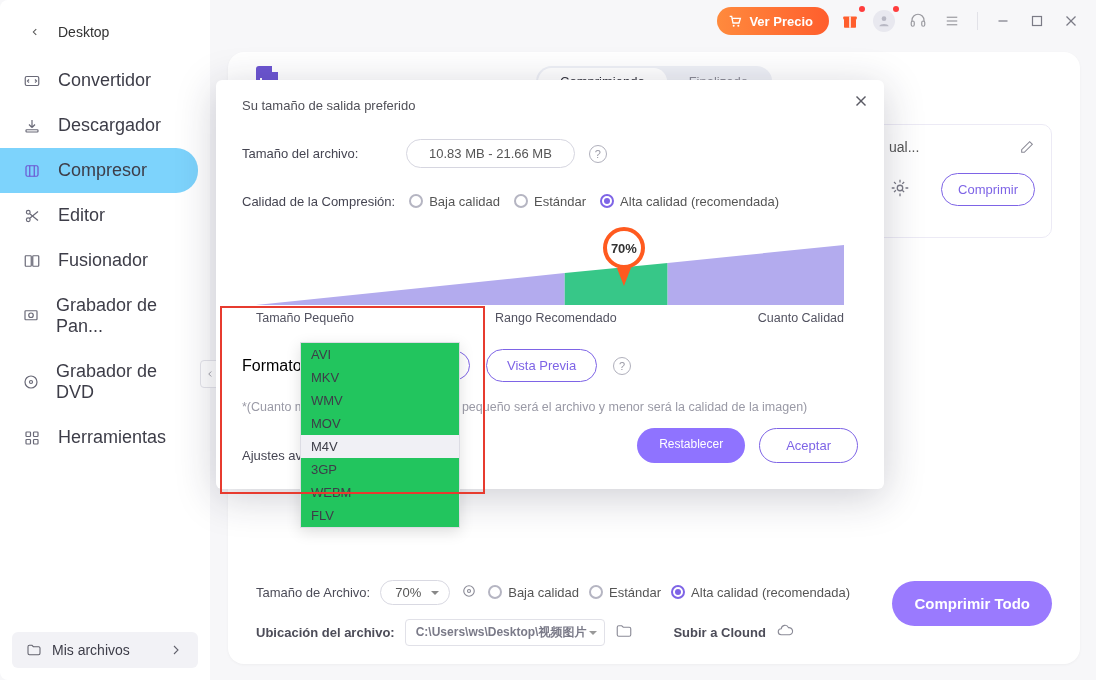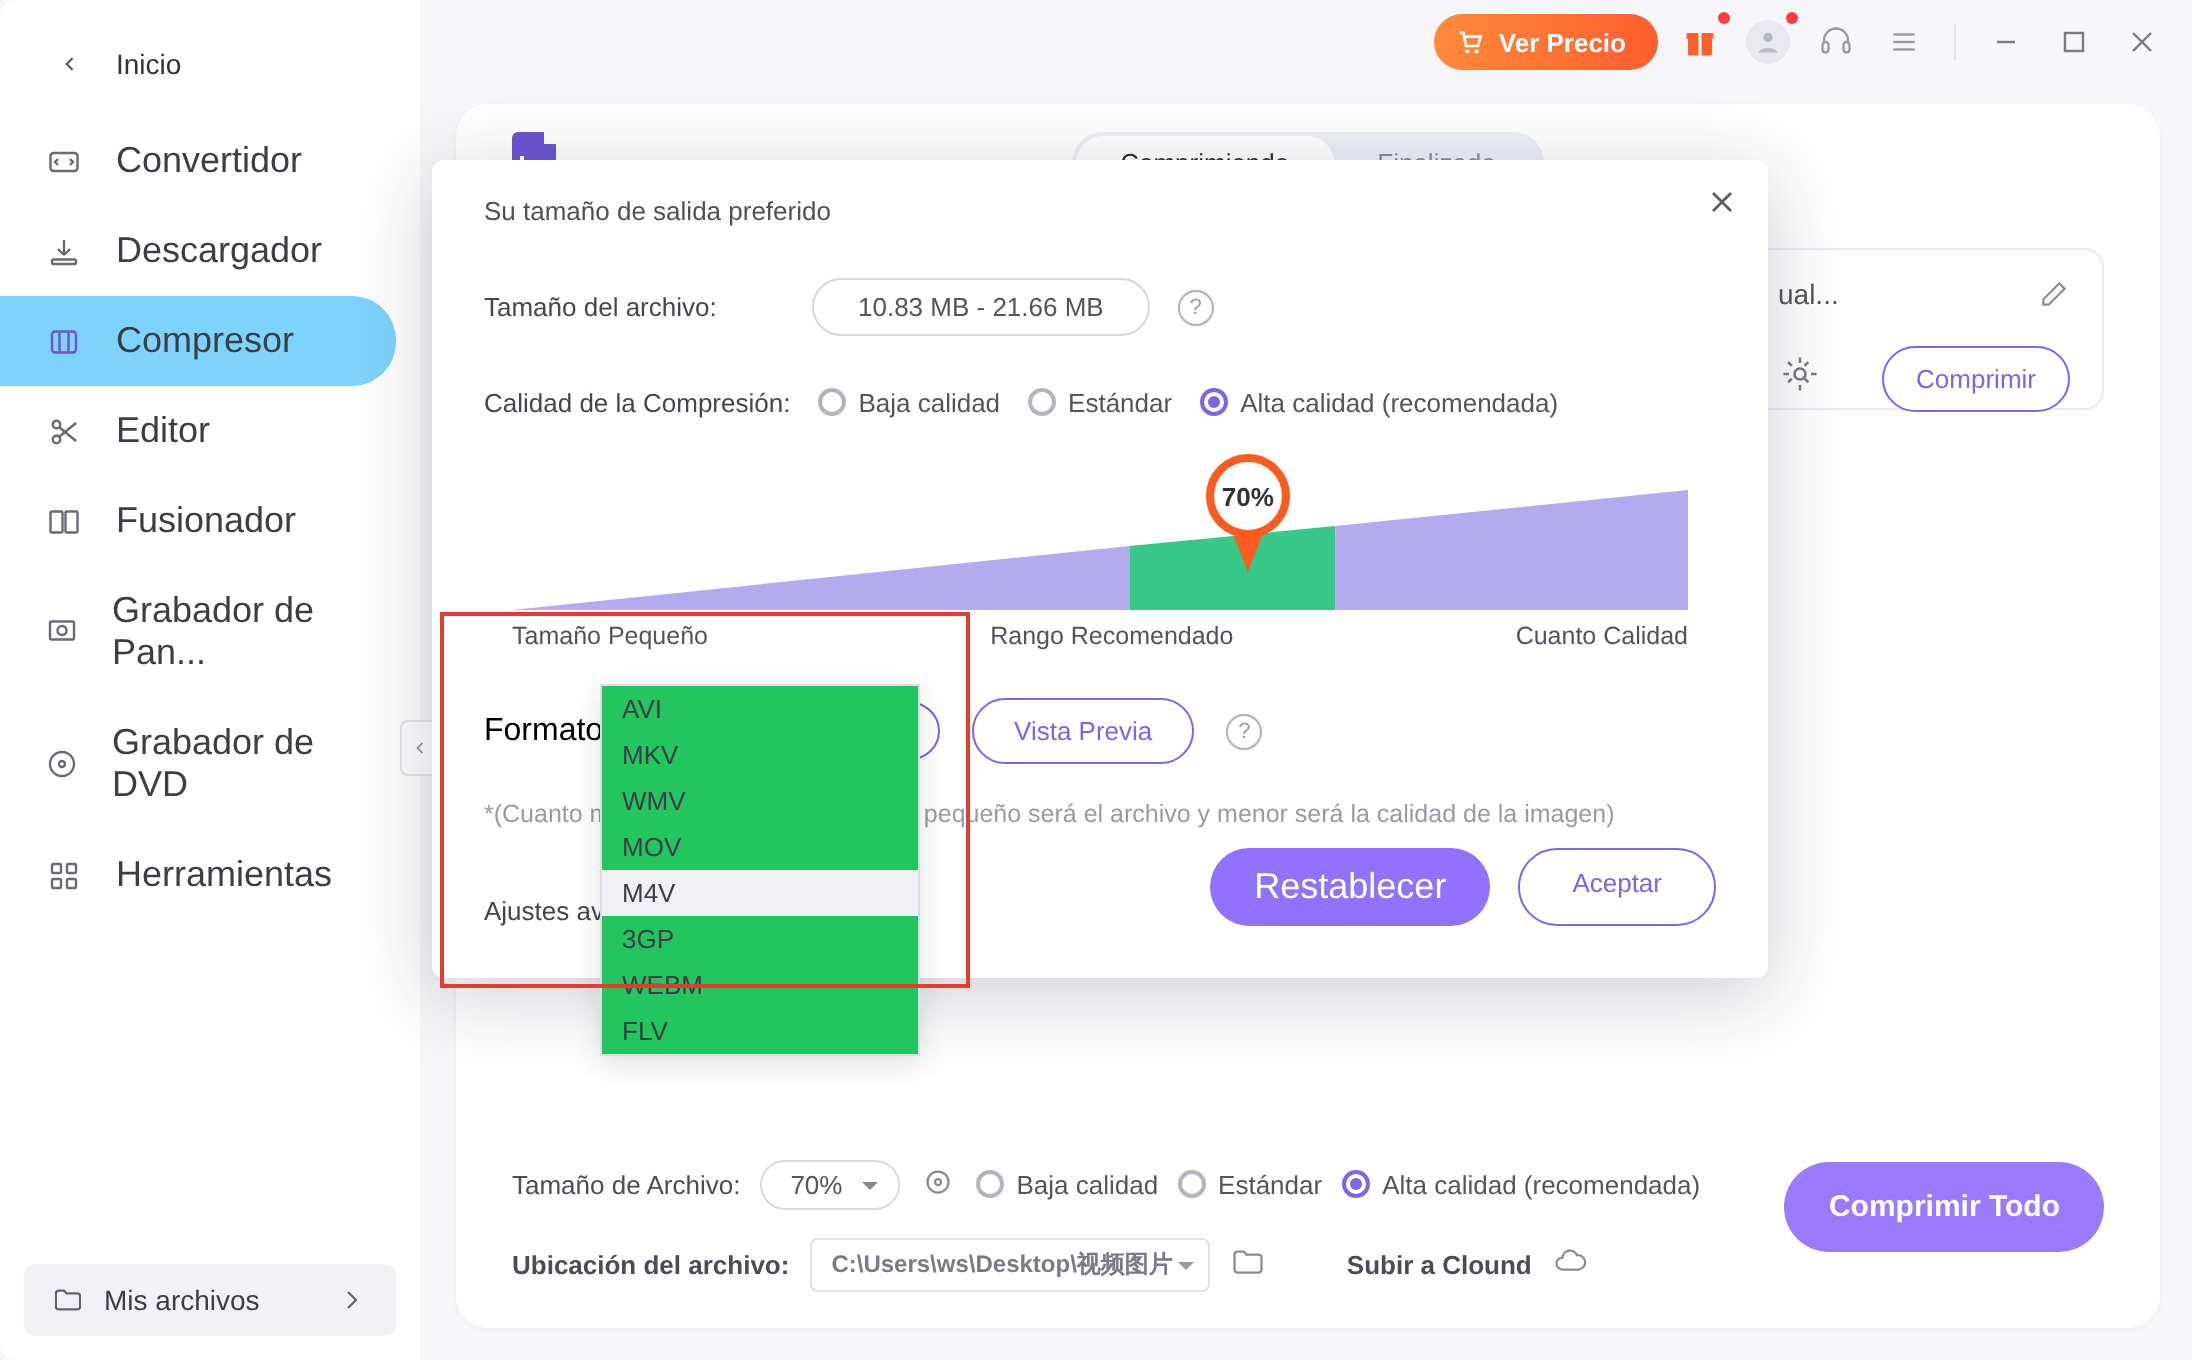--- a/index.html
+++ b/index.html
@@ -39,21 +39,21 @@
   .tabs-wrap{position:absolute; top:14px; left:50%; transform:translateX(-50%); display:flex; background:#EEF0F6; border-radius:18px; padding:2px;}
   .tab{padding:6px 22px;font-size:13px; color:#8b8b96; border-radius:16px;}
   .tab.active{background:#fff;color:#2f2f39;}
   
   .file-ico{position:absolute; left:28px; top:14px; display:flex;align-items:flex-end;gap:4px;}
   .file-ico .doc{width:22px;height:26px;background:#6C55D1;border-radius:3px 3px 3px 3px;position:relative;}
   .file-ico .doc:before{content:"";position:absolute;right:0;top:0;border-width:6px 6px 0 0;border-style:solid;border-color:#fff #fff transparent transparent;}
   .file-ico .doc:after{content:"";position:absolute;left:4px;top:12px;width:10px;height:6px;border:2px solid #fff;border-top:none;border-right:none;border-radius:0 0 0 2px;}
   .file-ico .x{font-size:11px;color:#7a7a88;}
   
-  .side-card{position:absolute; right:28px; top:72px; width:180px; height:81px; border:1px solid #eceaf5; border-radius:10px; padding:14px 16px; display:flex;flex-direction:column;gap:18px;}
+  .side-card{position:absolute; right:28px; top:72px; width:180px; height:114px; border:1px solid #eceaf5; border-radius:10px; padding:14px 16px; display:flex;flex-direction:column;gap:18px;}
   .side-card .row1{display:flex;align-items:center;justify-content:space-between;color:#555;font-size:14px;}
   .side-card .row1 svg{width:16px;height:16px;fill:none;stroke:#8a8a96;stroke-width:1.6;}
   .side-card .row2{display:flex;align-items:center;justify-content:space-between;}
   .side-card .gear svg{width:22px;height:22px;fill:none;stroke:#7a7a86;stroke-width:1.4;}
   .btn-comp{border:1.5px solid #7E64E6; color:#7E64E6; font-size:13px; padding:8px 16px; border-radius:20px; background:#fff;}
   
   .bottom-bar{position:absolute;left:28px;right:28px;bottom:18px;display:flex;flex-wrap:wrap;align-items:center;gap:12px;font-size:13px;color:#4c4c58;row-gap:14px;}
   .bb-row{display:flex;align-items:center;gap:10px;flex-wrap:wrap;}
   .bb-label{color:#4c4c58;}
   .select-pct{border:1px solid #d9d9e2;border-radius:16px;padding:4px 28px 4px 14px;font-size:13px;color:#555;position:relative;}
@@ -86,21 +86,21 @@
   .wedge-legend{display:flex;justify-content:space-between;font-size:12.5px;color:#525260;margin:6px 14px 0;}
   
   .fmt-row{display:flex;align-items:center;gap:16px;margin-top:24px;}
   .fmt-select{border:1.6px solid #7E64E6;border-radius:18px;padding:6px 30px 6px 14px;font-size:13px;color:#4b4b58;min-width:148px;position:relative;}
   .fmt-select:after{content:"";position:absolute;right:12px;top:50%;margin-top:-2px;border:4px solid transparent;border-top-color:#7E64E6;}
   .btn-prev{border:1.6px solid #7E64E6;color:#7E64E6;border-radius:20px;padding:8px 20px;font-size:13px;background:#fff;}
   
   .hint{margin-top:18px;font-size:12.5px;color:#9a9aa6;}
   .adv{margin-top:34px;font-size:13px;color:#454552;}
   .m-actions{position:absolute;right:26px;bottom:26px;display:flex;gap:14px;}
-  .btn-reset{background:#8F73FF;color:#fff;border-radius:20px;padding:9px 22px;font-size:18px;}
+  .btn-reset{background:#8F73FF;color:#fff;border-radius:20px;padding:9px 22px;font-size:12px;}
   .btn-accept{border:1.6px solid #7E64E6;color:#7E64E6;border-radius:20px;padding:9px 26px;font-size:13px;background:#fff;}
   
   
   .dd{position:absolute;left:300px;top:342px;width:160px;background:#22c55e;border:1px solid #dcdce4;box-shadow:0 4px 14px rgba(0,0,0,.12);}
   .dd-item{padding:4px 10px;font-size:13px;color:#3d3d48;}
   .dd-item.sel{background:#F0F0F5;}
   
   
   .redbox{position:absolute;left:220px;top:306px;width:265px;height:188px;border:2px solid #E73B2F;}
 </style>
@@ -164,21 +164,21 @@
         <line x1="18" y1="6" x2="6" y2="18"></line>
       </svg>
     </div>
 </div>
 
 <div class="sidebar">
   <div class="back-row">
     <svg width="10" height="12" viewBox="0 0 24 24" fill="none" stroke="#555" stroke-width="2.5">
         <polyline points="15 5 8 12 15 19"></polyline>
       </svg>
-    <span>Inicio</span>
+    <span>Desktop</span>
   </div>
   <div class="nav">
     <div class="nav-item">
         <span class="nico">
           <svg viewBox="0 0 24 24">
             <rect x="3" y="6" width="18" height="12" rx="2"></rect>
             <polyline points="8 10 6 12 8 14"></polyline>
             <polyline points="16 10 18 12 16 14"></polyline>
           </svg>
         </span>

